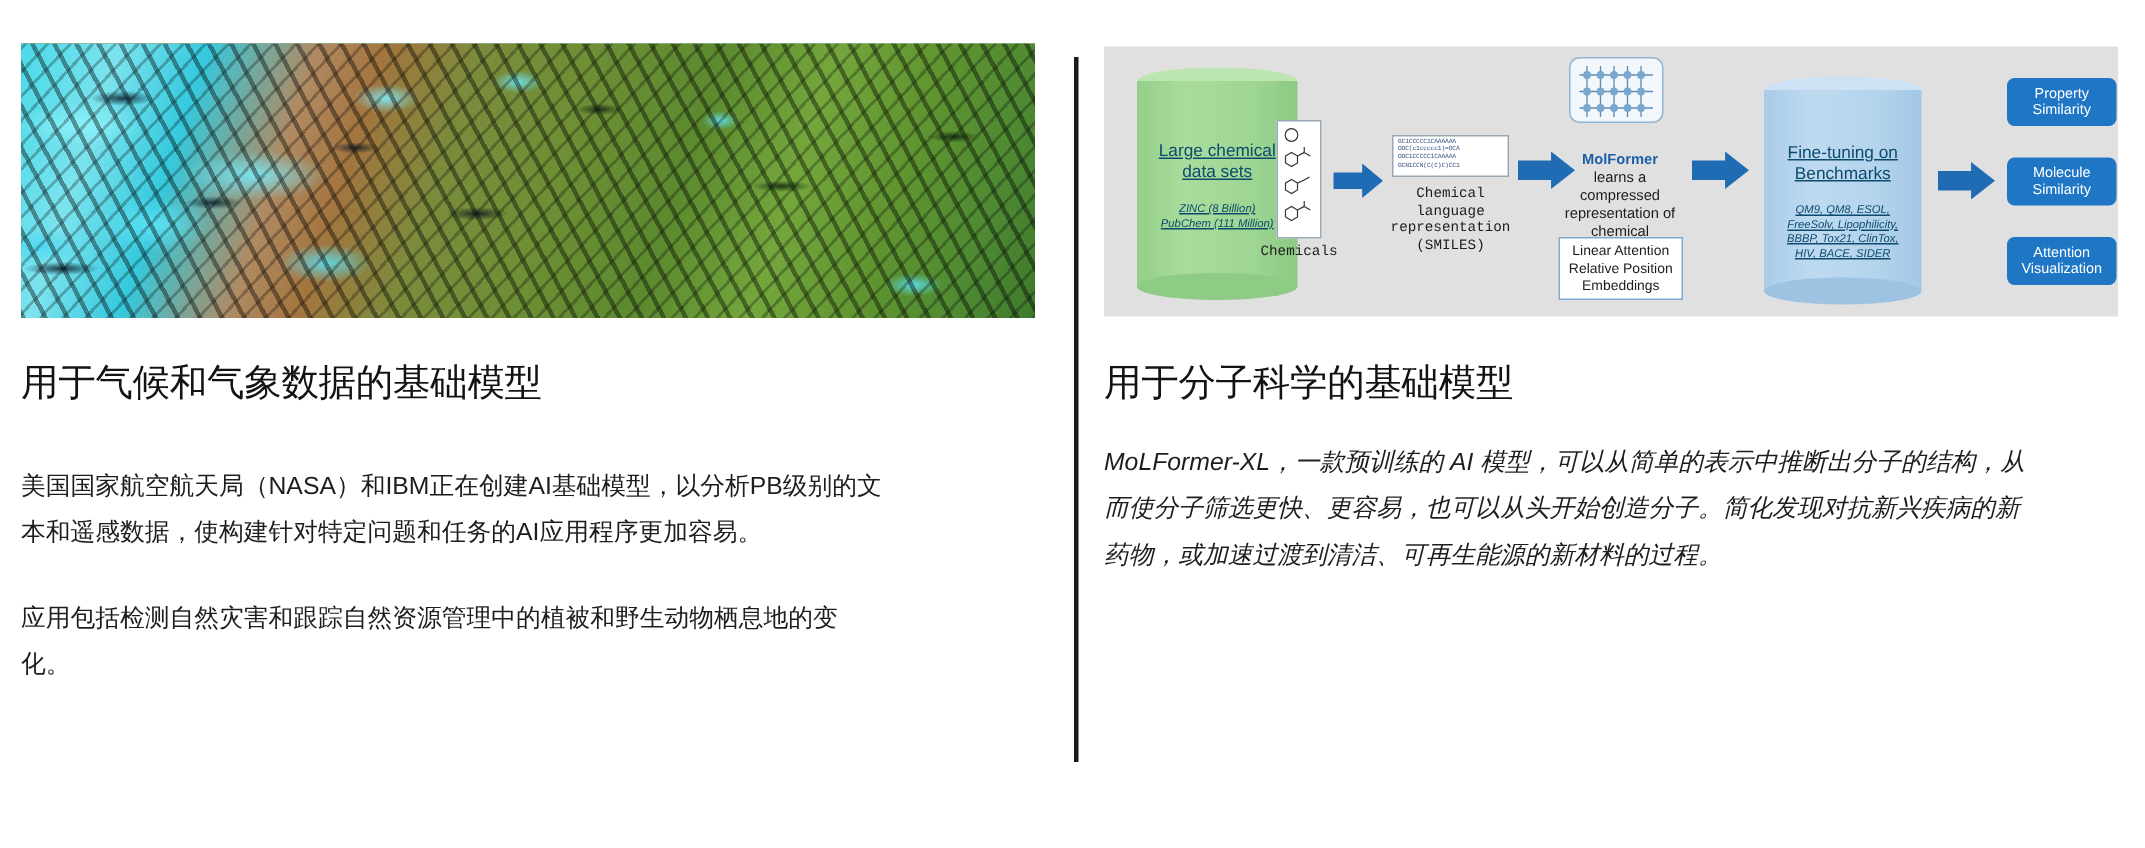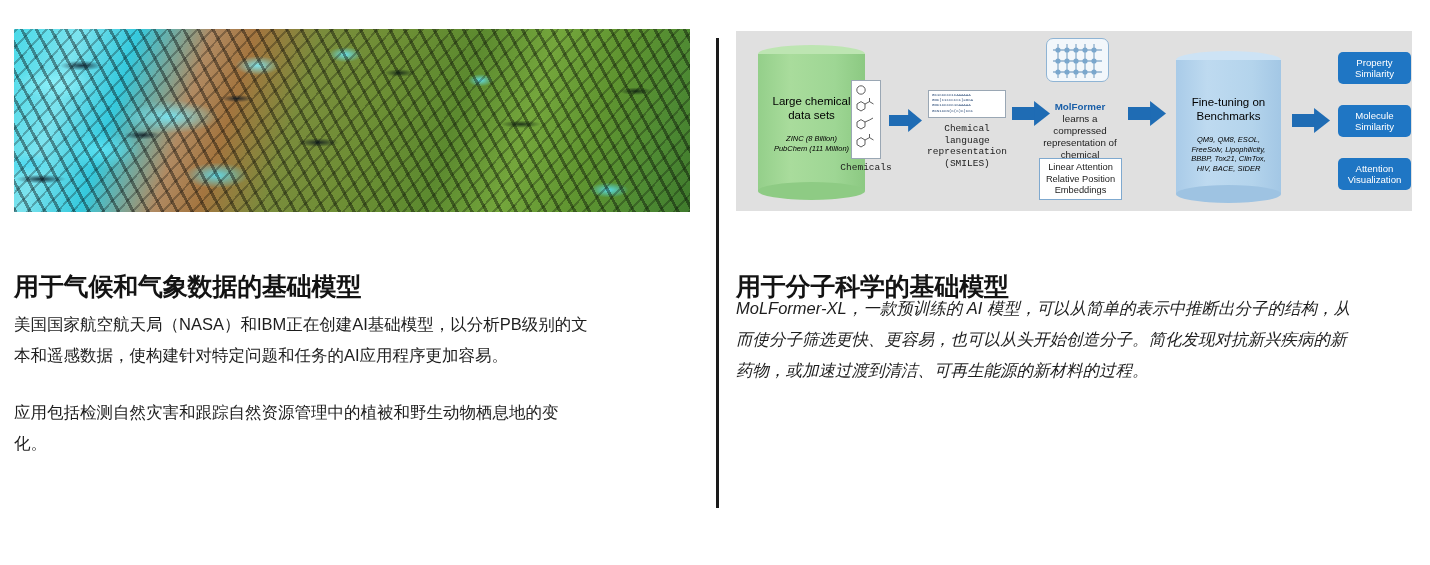--- a/index.html
+++ b/index.html
@@ -25,25 +25,24 @@
     position: absolute;
     left: 716px; top: 38px;
     width: 3px; height: 470px;
     background: #1a1a1a;
   }
 
   
   .headline {
     position: absolute;
     font-size: 25px;
-    font-weight: bold;
+    font-weight: normal;
     letter-spacing: -0.2px;
     color: #131313;
     white-space: nowrap;
-    margin-top: 32px;
   }
   .body-copy {
     position: absolute;
     font-size: 16.5px;
     line-height: 31px;
     color: #1d1d1d;
   }
   .body-copy p { margin: 14px 0 26px 0; }
   .body-copy p:last-child { margin-bottom: 0; }
 
@@ -124,21 +123,21 @@
   .cyl .bot { bottom: 0; }
   .cyl-green .body { background: linear-gradient(90deg,#94cf8a 0%,#a9dc9c 30%,#9ed694 72%,#8cc982 100%); }
   .cyl-green .top  { background: #bde5b2; }
   .cyl-green .bot  { background: #8ecb84; }
   .cyl-blue .body  { background: linear-gradient(90deg,#a9cbe8 0%,#bedaf0 30%,#b4d4ec 72%,#a3c7e5 100%); }
   .cyl-blue .top   { background: #cde3f5; }
   .cyl-blue .bot   { background: #9ec3e2; }
 
   .cyl-label {
     position: absolute; left: 0; right: 0;
-    text-align: center; color: #000000;
+    text-align: center; color: #0c4a6e; text-decoration: underline;
   }
   .cyl-title { font-size: 11.5px; line-height: 14px; font-weight: 400; }
   .cyl-sub   { font-size: 7.5px; line-height: 9.5px; font-style: italic; }
 
   
   .arrow {
     position: absolute;
     background: #1f6cb4;
   }
   .arrow .shaft {

